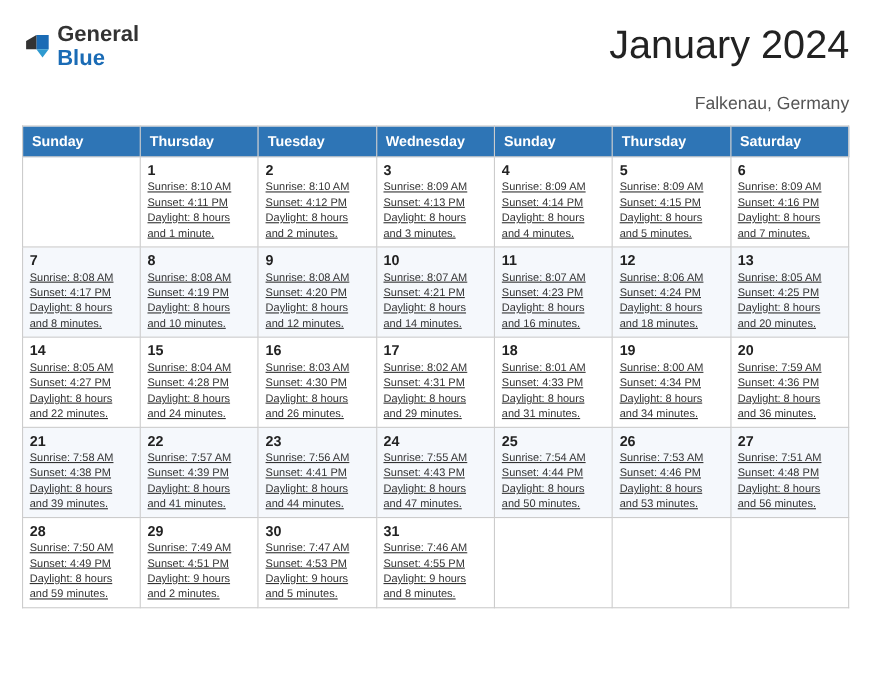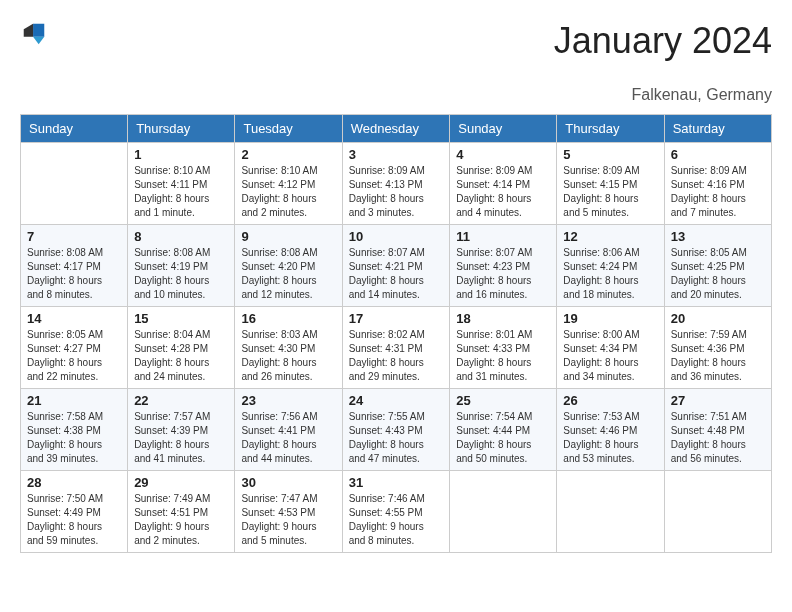--- a/index.html
+++ b/index.html
@@ -47,57 +47,62 @@
       width: 100%;
       border-collapse: collapse;
       border: 1px solid #ccc;
     }
     .calendar th {
       background-color: #2e75b6;
       color: #fff;
       text-align: left;
       padding: 6px 8px;
       font-size: 13px;
-      font-weight: normal;
+      font-weight: bold;
       border: 1px solid #ccc;
     }
     .calendar td {
       vertical-align: top;
       border: 1px solid #ccc;
       padding: 4px 6px;
       width: 108px;
       min-height: 80px;
     }
     .day-number {
       font-size: 13px;
       font-weight: bold;
       color: #222;
       margin-bottom: 2px;
     }
     .day-info {
       font-size: 10px;
       color: #333;
       line-height: 1.4;
+      text-decoration: underline;
     }
     .empty-cell { background: #fff; }
     tr:nth-child(even) td { background-color: #f5f8fc; }
     tr:nth-child(odd) td { background-color: #ffffff; }
     
     thead tr th { background-color: #2e75b6; }
   </style>
 </head>
 <body>
 
 <div class="header">
   <div class="logo">
     <svg class="logo-icon" viewBox="0 0 30 30" xmlns="http://www.w3.org/2000/svg">
       <polygon points="14,4 26,4 26,18 14,18" fill="#1a6bb5"></polygon>
       <polygon points="14,18 26,18 20,26" fill="#2e9ad0"></polygon>
       <polygon points="4,10 14,4 14,18 4,18" fill="#333"></polygon>
     </svg>
+    <div class="logo-text">
+      <div class="logo-general">General</div>
+      <div class="logo-blue">Blue</div>
+    </div>
   </div>
   <div class="title-block">
     <div class="month-title">January 2024</div>
     <div class="location">Falkenau, Germany</div>
   </div>
 </div>
 
 <table class="calendar">
   <thead>
     <tr>

